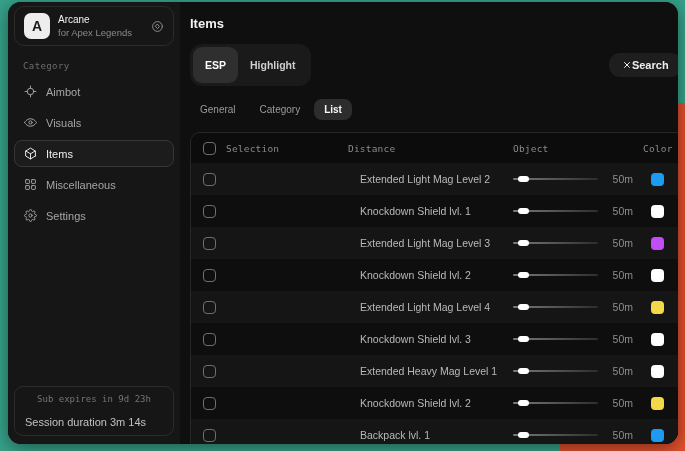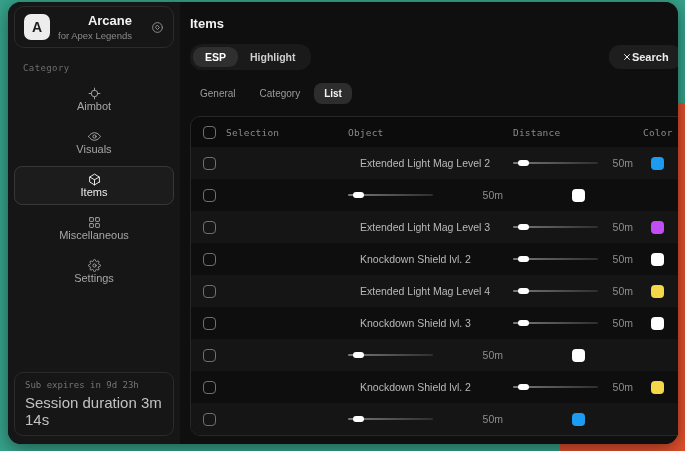--- a/index.html
+++ b/index.html
@@ -22,54 +22,54 @@
   .sidebar { width:172px; flex-shrink:0; background:#161616; padding:4px 6px; position:relative; }
   .logo-card {
     border:1px solid #2b2b2b; border-radius:10px; padding:6px 9px;
     display:flex; align-items:center; gap:8px;
   }
   .logo-sq {
     width:26px; height:26px; border-radius:7px; background:#ededed;
     color:#1b1b1b; font-weight:bold; font-size:14px;
     display:flex; align-items:center; justify-content:center;
   }
-  .logo-title { font-size:13px; font-weight:bold; color:#f2f2f2;text-align:right; }
+  .logo-title { font-size:10px; font-weight:normal; color:#f2f2f2; }
   .logo-sub   { font-size:9.5px; color:#8b8b8b; margin-top:2px; }
   .logo-badge { margin-left:auto; color:#8f8f8f; display:flex; }
   .logo-badge svg { width:13px; height:13px; }
 
   .category-label {
     margin:15px 0 7px 9px; font-family:"DejaVu Sans Mono", monospace;
     font-size:9px; color:#6d6d6d; letter-spacing:.4px;
   }
   .nav-item {
-    display:flex; align-items:center; 
+    display:flex; align-items:center; gap:9px;
     padding:6px 9px; margin-bottom:4px;
     border:1px solid transparent; border-radius:8px;
-    color:#a6a6a6; font-size:11px; cursor:pointer;flex-direction:column;
+    color:#a6a6a6; font-size:11px; cursor:pointer;
   }
   .nav-item.active { border-color:#373737; background:#1c1c1c; color:#ececec; }
   .nav-icon { display:flex; }
   .nav-icon svg { width:13px; height:13px; }
 
   .sidebar-footer {
     position:absolute; left:6px; right:6px; bottom:8px;
     border:1px solid #2b2b2b; border-radius:9px; padding:7px 10px;
   }
-  .footer-line1 { font-family:"DejaVu Sans Mono", monospace; font-size:9px; color:#757575; }
-  .footer-line2 { font-size:15px; color:#c2c2c2; margin-top:4px; }
+  .footer-line1 { font-family:"DejaVu Sans Mono", monospace; font-size:9px; color:#757575;text-align:center; }
+  .footer-line2 { font-size:11px; color:#c2c2c2; margin-top:12px; }
 
   
   .main { flex:1; background:#0f0f0f; padding:12px 6px 0 10px; }
   .main-title { font-size:13px; font-weight:bold; color:#f2f2f2; margin:2px 0 13px 0; }
 
   .toolbar-row { display:flex; justify-content:space-between; align-items:center; padding-right:4px; }
   .mode-tabs { background:#1a1a1a; border-radius:12px; padding:3px; display:flex; }
   .mode-tab {
-    padding:4px 12px; border-radius:9px; font-size:10.5px; font-weight:600;
+    padding:12px 12px; border-radius:9px; font-size:10.5px; font-weight:600;
     color:#cfcfcf; cursor:pointer;
   }
   .mode-tab.active { background:#2f2f2f; color:#ffffff; }
   .search-btn {
     display:flex; align-items:center; gap:0;
     background:#1e1e1e; border-radius:11px; padding:6px 13px;
     color:#ededed; font-size:11px; font-weight:600; cursor:pointer;
   }
   .search-btn svg { width:10px; height:10px; }
 
@@ -222,22 +222,22 @@
 
   <div class="view-tab active">List</div>
 </div>
 
     <div class="table-card">
       <div class="t-row t-header">
         <div class="h-cell-first">
           <div class="checkbox"></div>
           <span class="h-label">Selection</span>
         </div>
+        <span class="h-label">Distance</span>
         <span class="h-label">Object</span>
-        <span class="h-label">Distance</span>
         <span class="h-label color-cell">Color</span>
       </div>
       <div id="table-body">
   <div class="t-row light">
     <div>
               <div class="checkbox"></div>
             </div>
     <div class="obj-label">Extended Light Mag Level 2</div>
     <div class="dist-cell">
       <div class="slider-track">
@@ -247,20 +247,21 @@
     </div>
     <div class="color-cell">
               <div class="color-swatch" style="background: rgb(29, 155, 240);"></div>
             </div>
   </div>
 
   <div class="t-row dark">
     <div>
               <div class="checkbox"></div>
             </div>
+    <div class="obj-label">Knockdown Shield lvl. 1</div>
     <div class="dist-cell">
       <div class="slider-track">
         <div class="slider-thumb"></div>
       </div>
       <span class="dist-value">50m</span>
     </div>
     <div class="color-cell">
               <div class="color-swatch" style="background: rgb(255, 255, 255);"></div>
             </div>
   </div>
@@ -326,20 +327,21 @@
     </div>
     <div class="color-cell">
               <div class="color-swatch" style="background: rgb(255, 255, 255);"></div>
             </div>
   </div>
 
   <div class="t-row light">
     <div>
               <div class="checkbox"></div>
             </div>
+    <div class="obj-label">Extended Heavy Mag Level 1</div>
     <div class="dist-cell">
       <div class="slider-track">
         <div class="slider-thumb"></div>
       </div>
       <span class="dist-value">50m</span>
     </div>
     <div class="color-cell">
               <div class="color-swatch" style="background: rgb(255, 255, 255);"></div>
             </div>
   </div>
@@ -357,20 +359,21 @@
     </div>
     <div class="color-cell">
               <div class="color-swatch" style="background: rgb(245, 215, 74);"></div>
             </div>
   </div>
 
   <div class="t-row light">
     <div>
               <div class="checkbox"></div>
             </div>
+    <div class="obj-label">Backpack lvl. 1</div>
     <div class="dist-cell">
       <div class="slider-track">
         <div class="slider-thumb"></div>
       </div>
       <span class="dist-value">50m</span>
     </div>
     <div class="color-cell">
               <div class="color-swatch" style="background: rgb(29, 155, 240);"></div>
             </div>
   </div>

